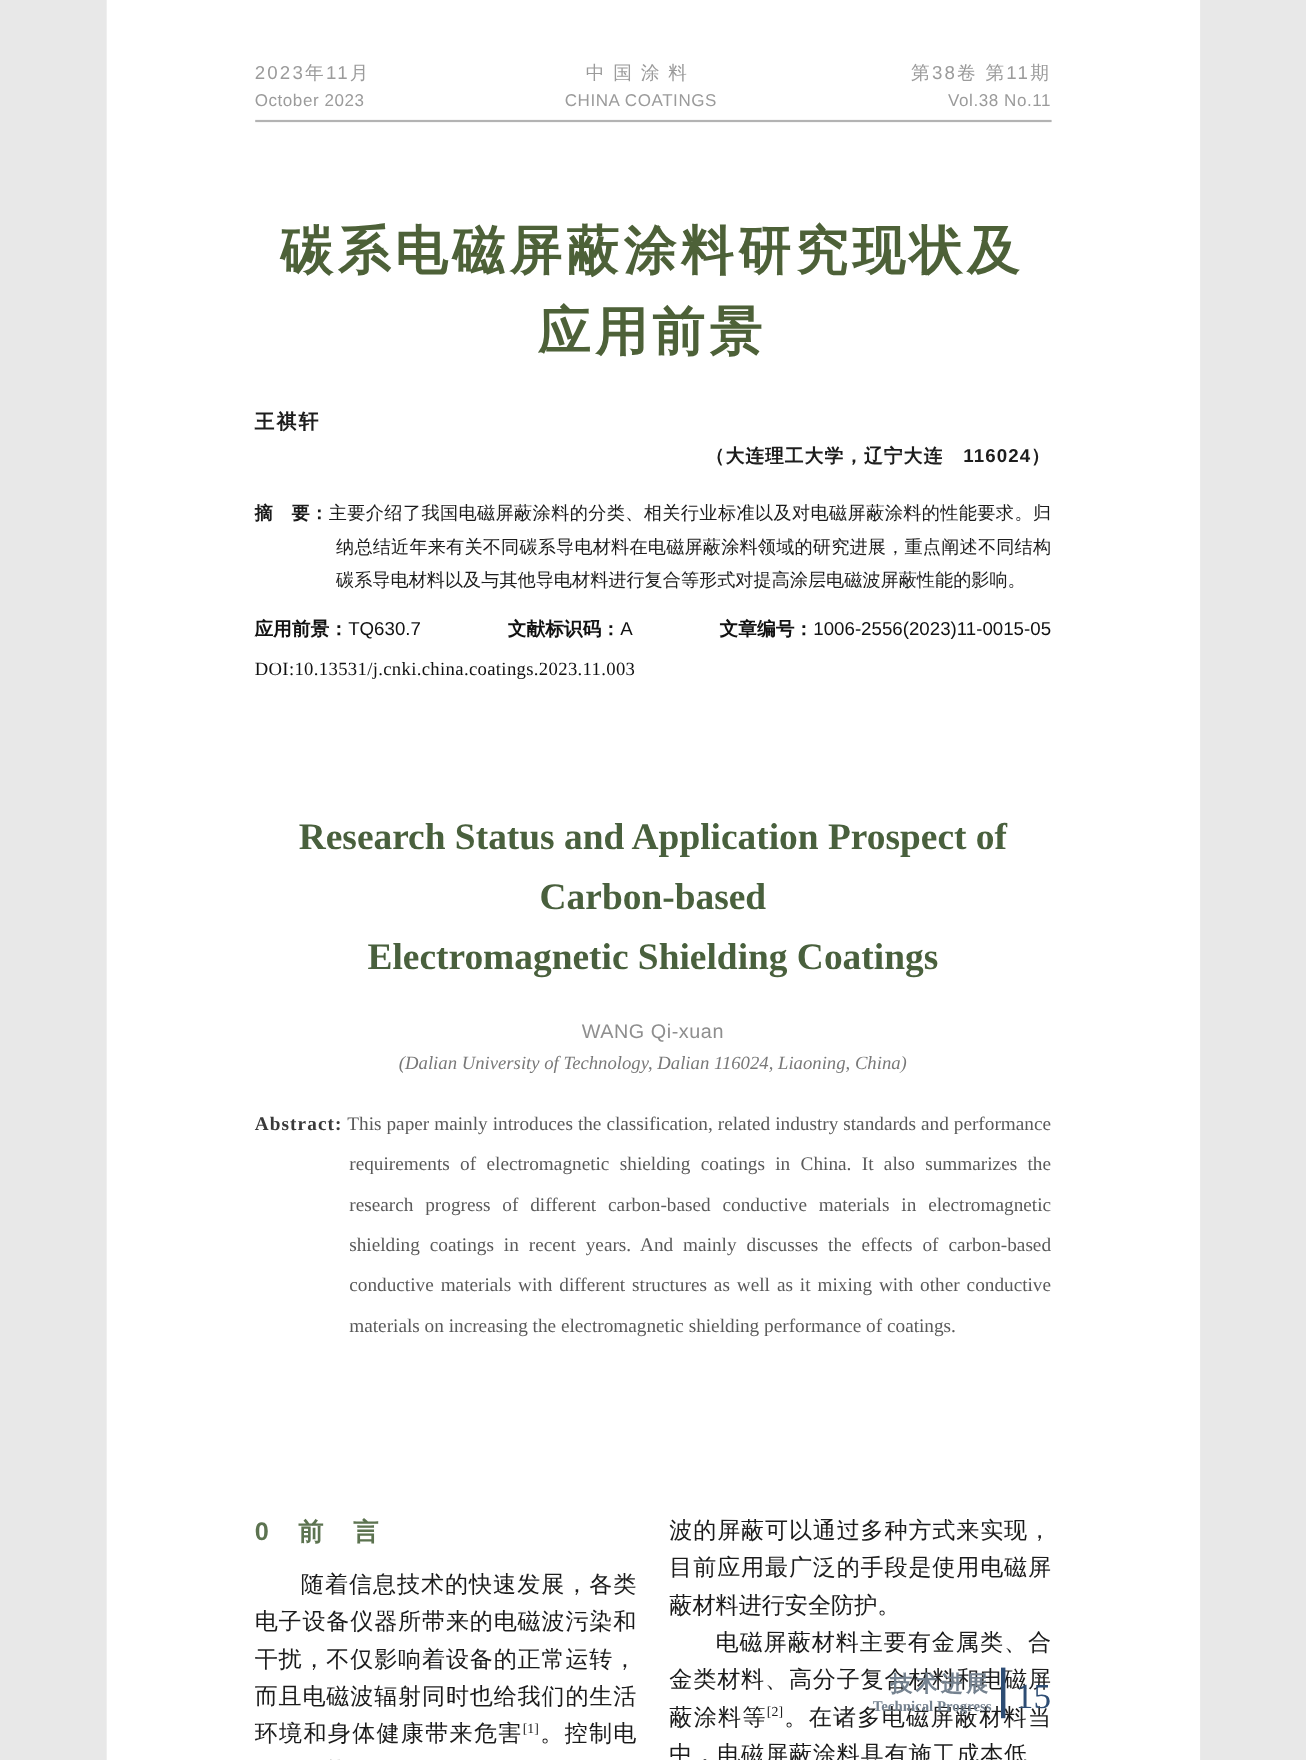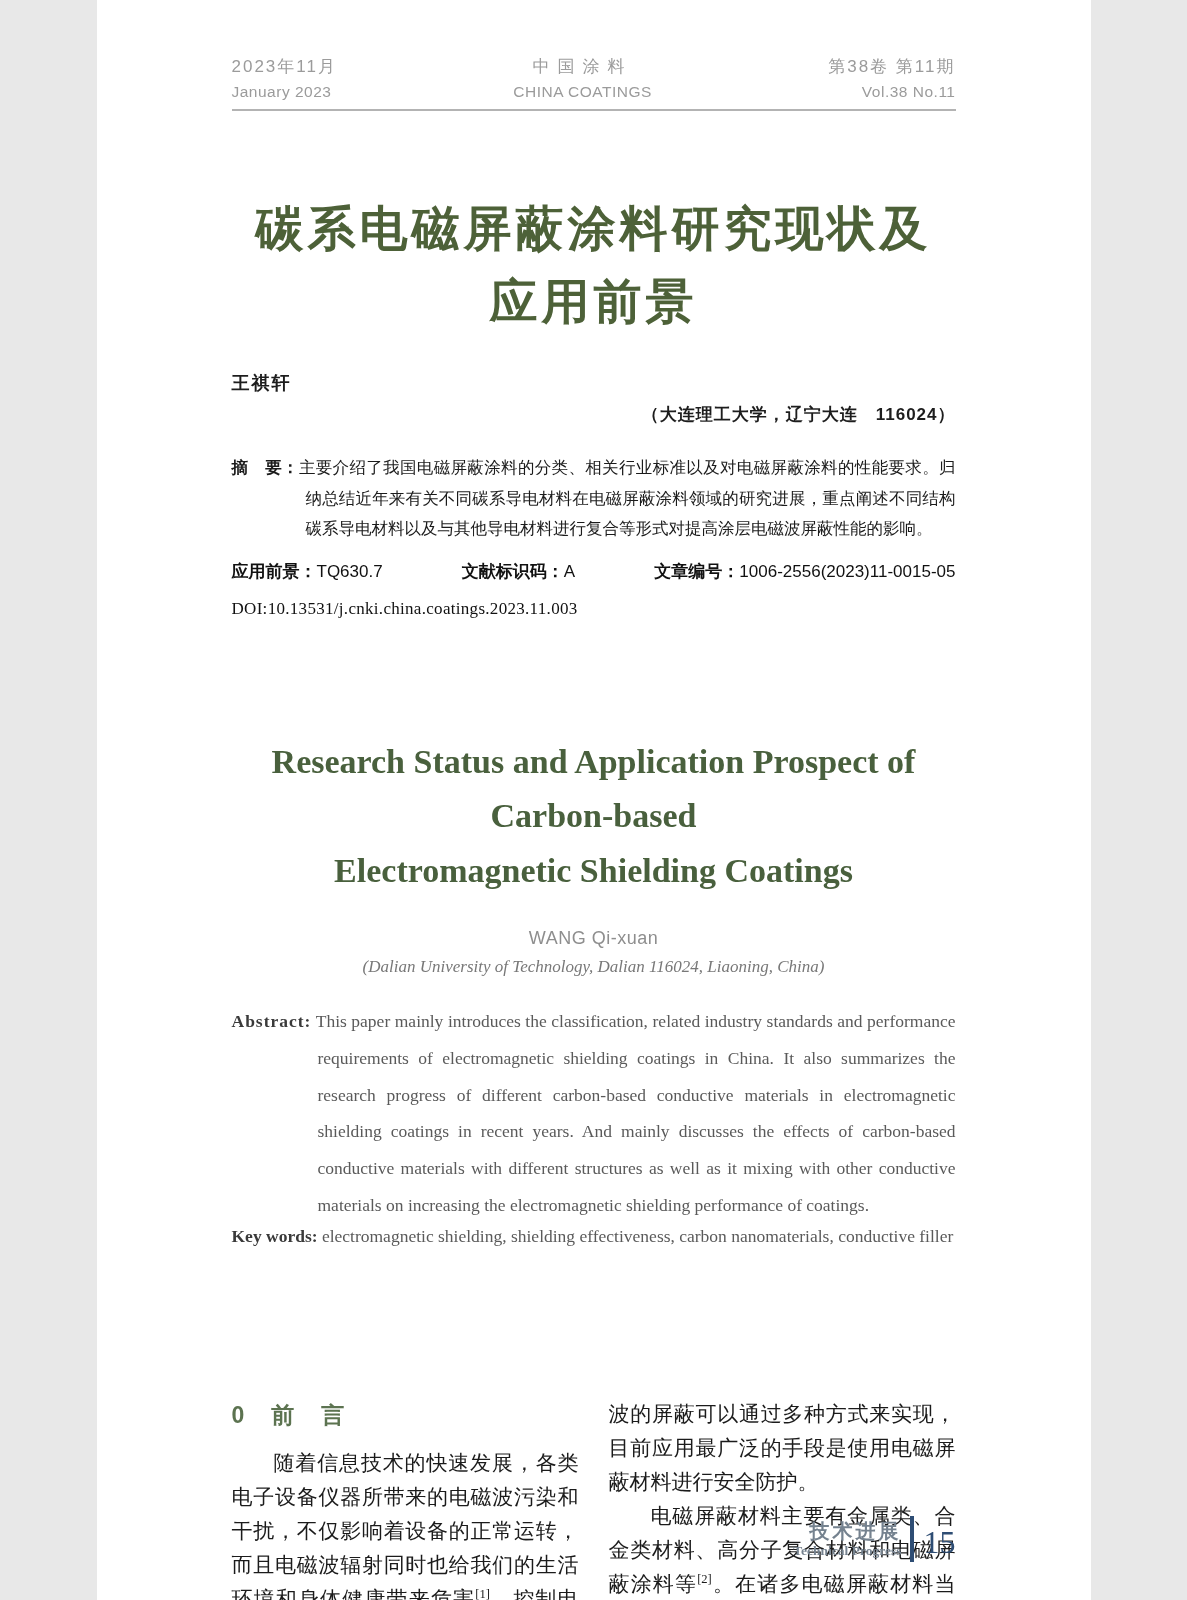--- a/index.html
+++ b/index.html
@@ -131,21 +131,21 @@
 </style>
 </head>
 <body>
 
 <div class="page">
 
   <div class="content">
     <div class="journal-header">
       <div class="hdr-col hdr-left">
         <div class="cn">2023年11月</div>
-        <div class="en">January 2023</div>
+        <div class="en">October 2023</div>
       </div>
       <div class="hdr-col hdr-center">
         <div class="cn">中国涂料</div>
         <div class="en">CHINA COATINGS</div>
       </div>
       <div class="hdr-col hdr-right">
         <div class="cn">第38卷 第11期</div>
         <div class="en">Vol.38 No.11</div>
       </div>
     </div>
@@ -183,23 +183,20 @@
       <span style="display:block">Research Status and Application Prospect of Carbon-based</span>
       <span style="display:block">Electromagnetic Shielding Coatings</span>
     </h2>
 
     <div class="author-en">WANG Qi-xuan</div>
     <div class="affil-en">(Dalian University of Technology, Dalian 116024, Liaoning, China)</div>
 
     <div class="abs-en">
       <span class="lbl">Abstract:</span> <span>This paper mainly introduces the classification, related industry standards and performance requirements of electromagnetic shielding coatings in China. It also summarizes the research progress of different carbon-based conductive materials in electromagnetic shielding coatings in recent years. And mainly discusses the effects of carbon-based conductive materials with different structures as well as it mixing with other conductive materials on increasing the electromagnetic shielding performance of coatings.</span>
     </div>
-    <div class="kw-en">
-      <span class="lbl">Key words:</span> <span>electromagnetic shielding, shielding effectiveness, carbon nanomaterials, conductive filler</span>
-    </div>
 
     <div class="columns">
       <div class="col">
         <h3 class="sec-heading">0　前　言</h3>
         <p><span>随着信息技术的快速发展，各类电子设备仪器所带来的电磁波污染和干扰，不仅影响着设备的正常运转，而且电磁波辐射同时也给我们的生活环境和身体健康带来危害</span><sup>[1]</sup><span>。控制电磁波污染最有效的措施是电磁屏蔽，将电磁波辐射强度控制在安全范围内。电磁</span></p>
       </div>
       <div class="col">
         <p class="cont">波的屏蔽可以通过多种方式来实现，目前应用最广泛的手段是使用电磁屏蔽材料进行安全防护。</p>
         <p><span>电磁屏蔽材料主要有金属类、合金类材料、高分子复合材料和电磁屏蔽涂料等</span><sup>[2]</sup><span>。在诸多电磁屏蔽材料当中，电磁屏蔽涂料具有施工成本低、操作简单、耐久性强、适用于各种形状基材等特点，约占电磁屏蔽</span></p>
       </div>

